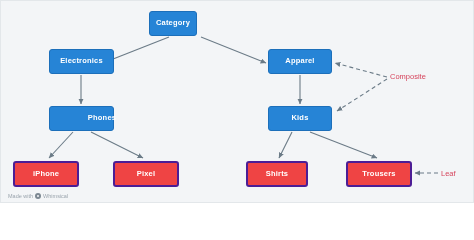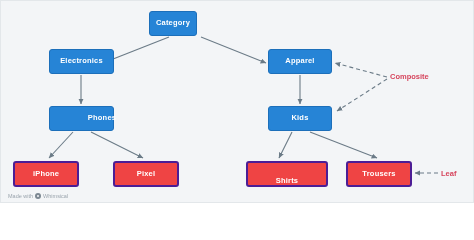--- a/index.html
+++ b/index.html
@@ -44,21 +44,21 @@
     background: #2684d6;
     border: 1px solid #1c6fba;
   }
   .node.leaf {
     background: #ef4444;
     border: 2px solid #4c1d95;
   }
   .annot {
     position: absolute;
     font-size: 7.5px;
-    font-weight: bold;
+    font-weight: normal;
     color: #d6455d;
     white-space: nowrap;
     z-index: 3;
   }
   #watermark {
     position: absolute;
     left: 7px;
     bottom: 3px;
     display: flex;
     align-items: center;
@@ -144,21 +144,21 @@
   </div>
 
   <div class="node leaf" style="left:12px; top:160px; width:66px; height:26px;">
     <span>iPhone</span>
   </div>
 
   <div class="node leaf" style="left:112px; top:160px; width:66px; height:26px;">
     <span>Pixel</span>
   </div>
 
-  <div class="node leaf" style="left:245px; top:160px; width:82px; height:26px;align-items:flex-end;">
+  <div class="node leaf" style="left:245px; top:160px; width:62px; height:26px;">
     <span>Shirts</span>
   </div>
 
   <div class="node leaf" style="left:345px; top:160px; width:66px; height:26px;">
     <span>Trousers</span>
   </div>
 
   <div class="annot" style="left:389px; top:71px;">Composite</div>
 
   <div class="annot" style="left:440px; top:168px;">Leaf</div>

